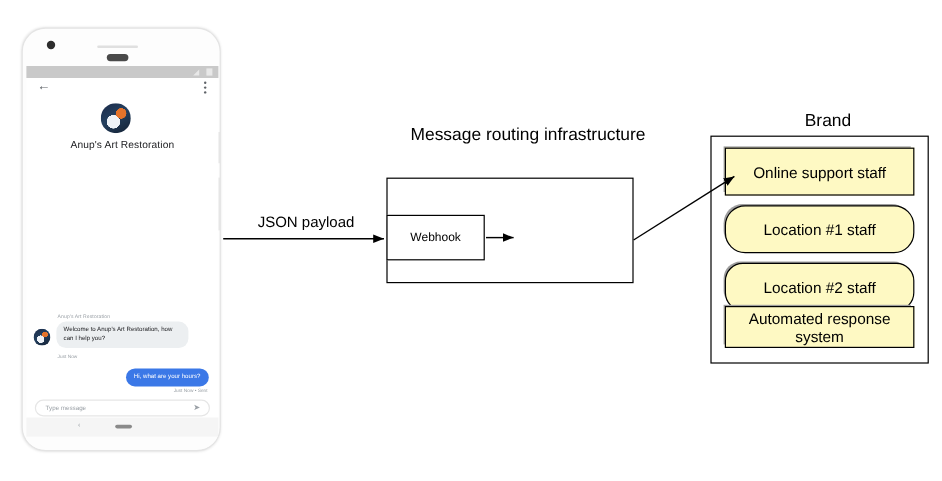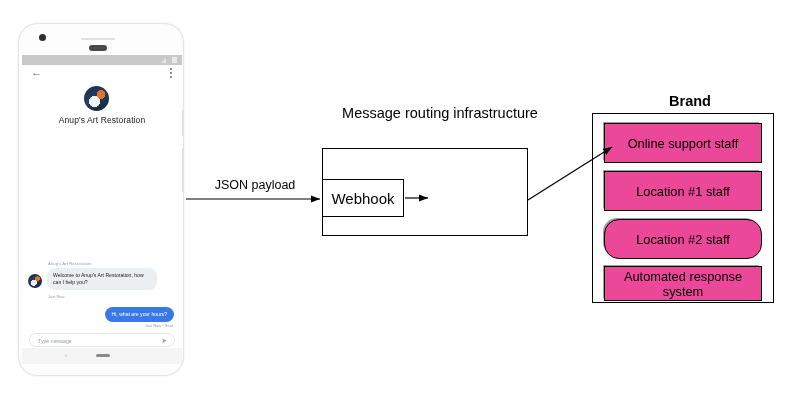--- a/index.html
+++ b/index.html
@@ -88,47 +88,47 @@
   .navbar{position:absolute;left:3px;top:324px;width:160px;height:16px;background:#f5f5f5;}
   .nav-back{position:absolute;left:43px;top:4px;font-size:6px;color:#9aa0a6;line-height:6px;}
   .nav-home{position:absolute;left:74px;top:6px;width:14px;height:3px;border-radius:2px;background:#8a8a8a;}
   .phone-bottom{position:absolute;left:3px;top:340px;width:160px;height:10px;background:#fdfdfd;}
 
   
   .label{
     position:absolute;font-size:14.5px;color:#000;text-align:center;line-height:19px;
   }
   .mri-title{left:330px;top:104px;width:220px;}
-  .brand-title{left:620px;top:92px;width:140px;font-weight:bold;}
+  .brand-title{left:620px;top:92px;width:140px;}
   .payload-label{left:195px;top:178px;width:120px;font-size:12.5px;line-height:15px;}
 
   .outer-box{
     position:absolute;border:1px solid #000;background:transparent;box-sizing:border-box;
   }
   .mri-box{left:322px;top:148px;width:206px;height:88px;}
   .brand-box{left:592px;top:113px;width:182px;height:190px;}
 
   .node{
     position:absolute;border:1.4px solid #000;background:#fff;box-sizing:border-box;
     display:flex;align-items:center;justify-content:center;text-align:center;
-    font-size:15px;line-height:15px;color:#000;
+    font-size:10px;line-height:15px;color:#000;
   }
   .webhook{left:322px;top:179px;width:82px;height:38px;}
   .destlogic{left:430px;top:172px;width:92px;height:50px;font-size:12.8px;}
 
   .brand-item{
-    position:absolute;left:604px;width:158px;border:1.2px solid #000;background:#ec4899;
+    position:absolute;left:604px;width:158px;border:1.2px solid #000;background:#fef9c3;
     box-sizing:border-box;display:flex;align-items:center;justify-content:center;
     text-align:center;font-size:12.8px;line-height:15px;color:#000;
     box-shadow:-2px -2px 0 -1px #9e9e9e;
   }
   .bi0{top:123px;height:40px;}
-  .bi1{top:171px;height:40px;}
+  .bi1{top:171px;height:40px;border-radius:17px;}
   .bi2{top:219px;height:40px;border-radius:15px;}
-  .bi3{top:266px;height:35px;}
+  .bi3{top:255px;height:35px;}
 
   svg.arrows{position:absolute;left:0;top:0;width:785px;height:401px;overflow:visible;}
 </style>
 </head>
 <body>
 
 <div class="stage">
 
   <div class="phone">
     <div class="phone-side-btn sb1"></div>

